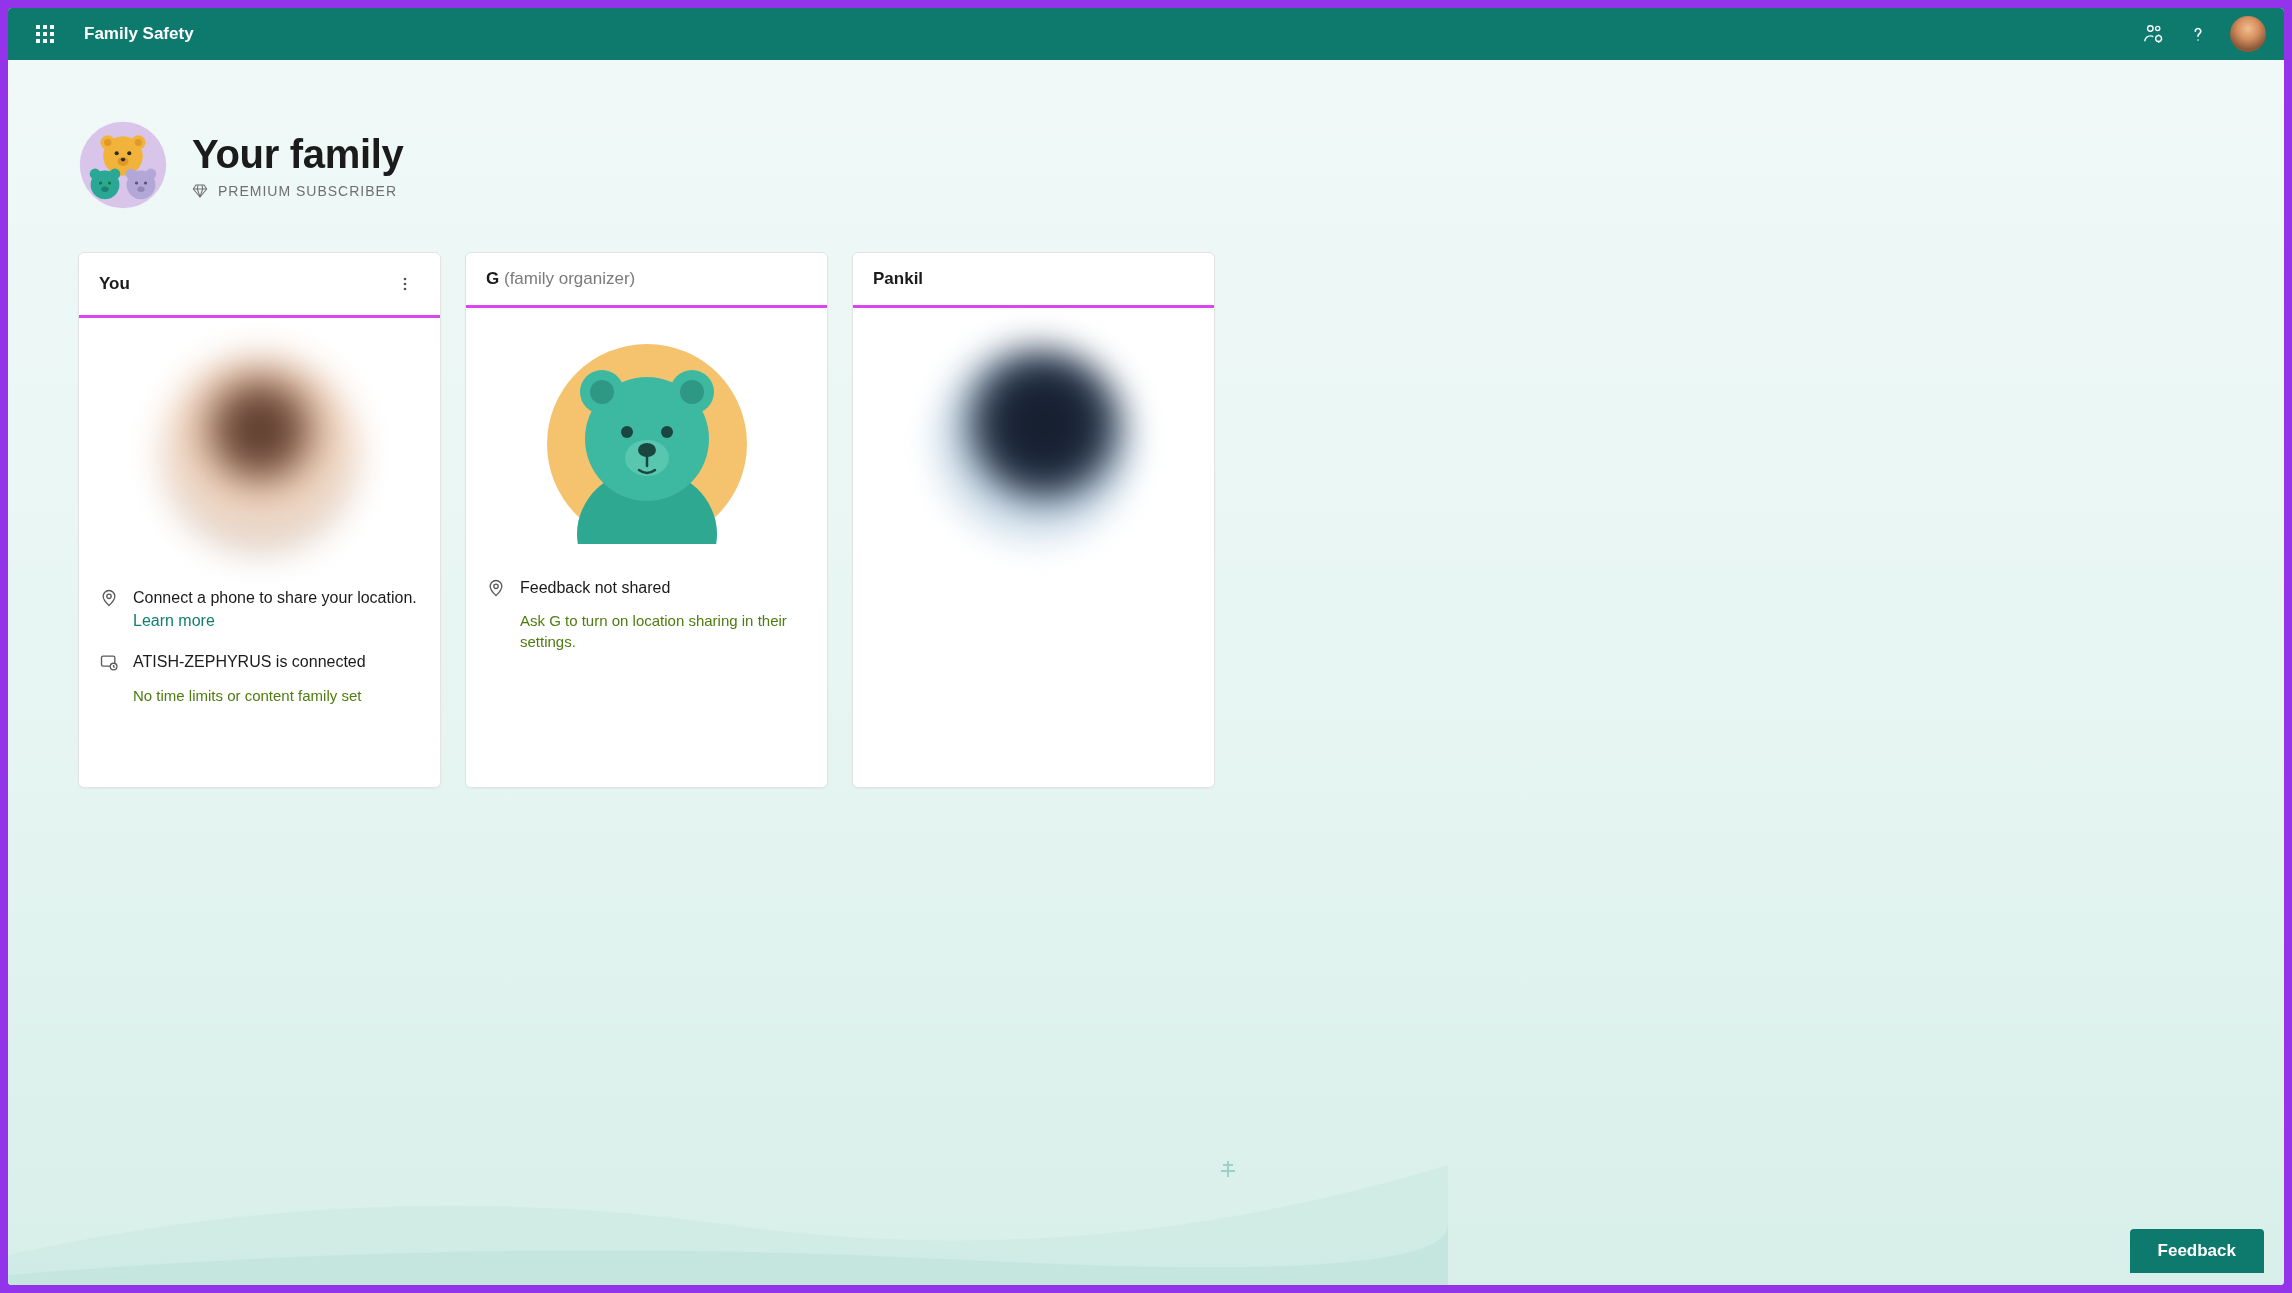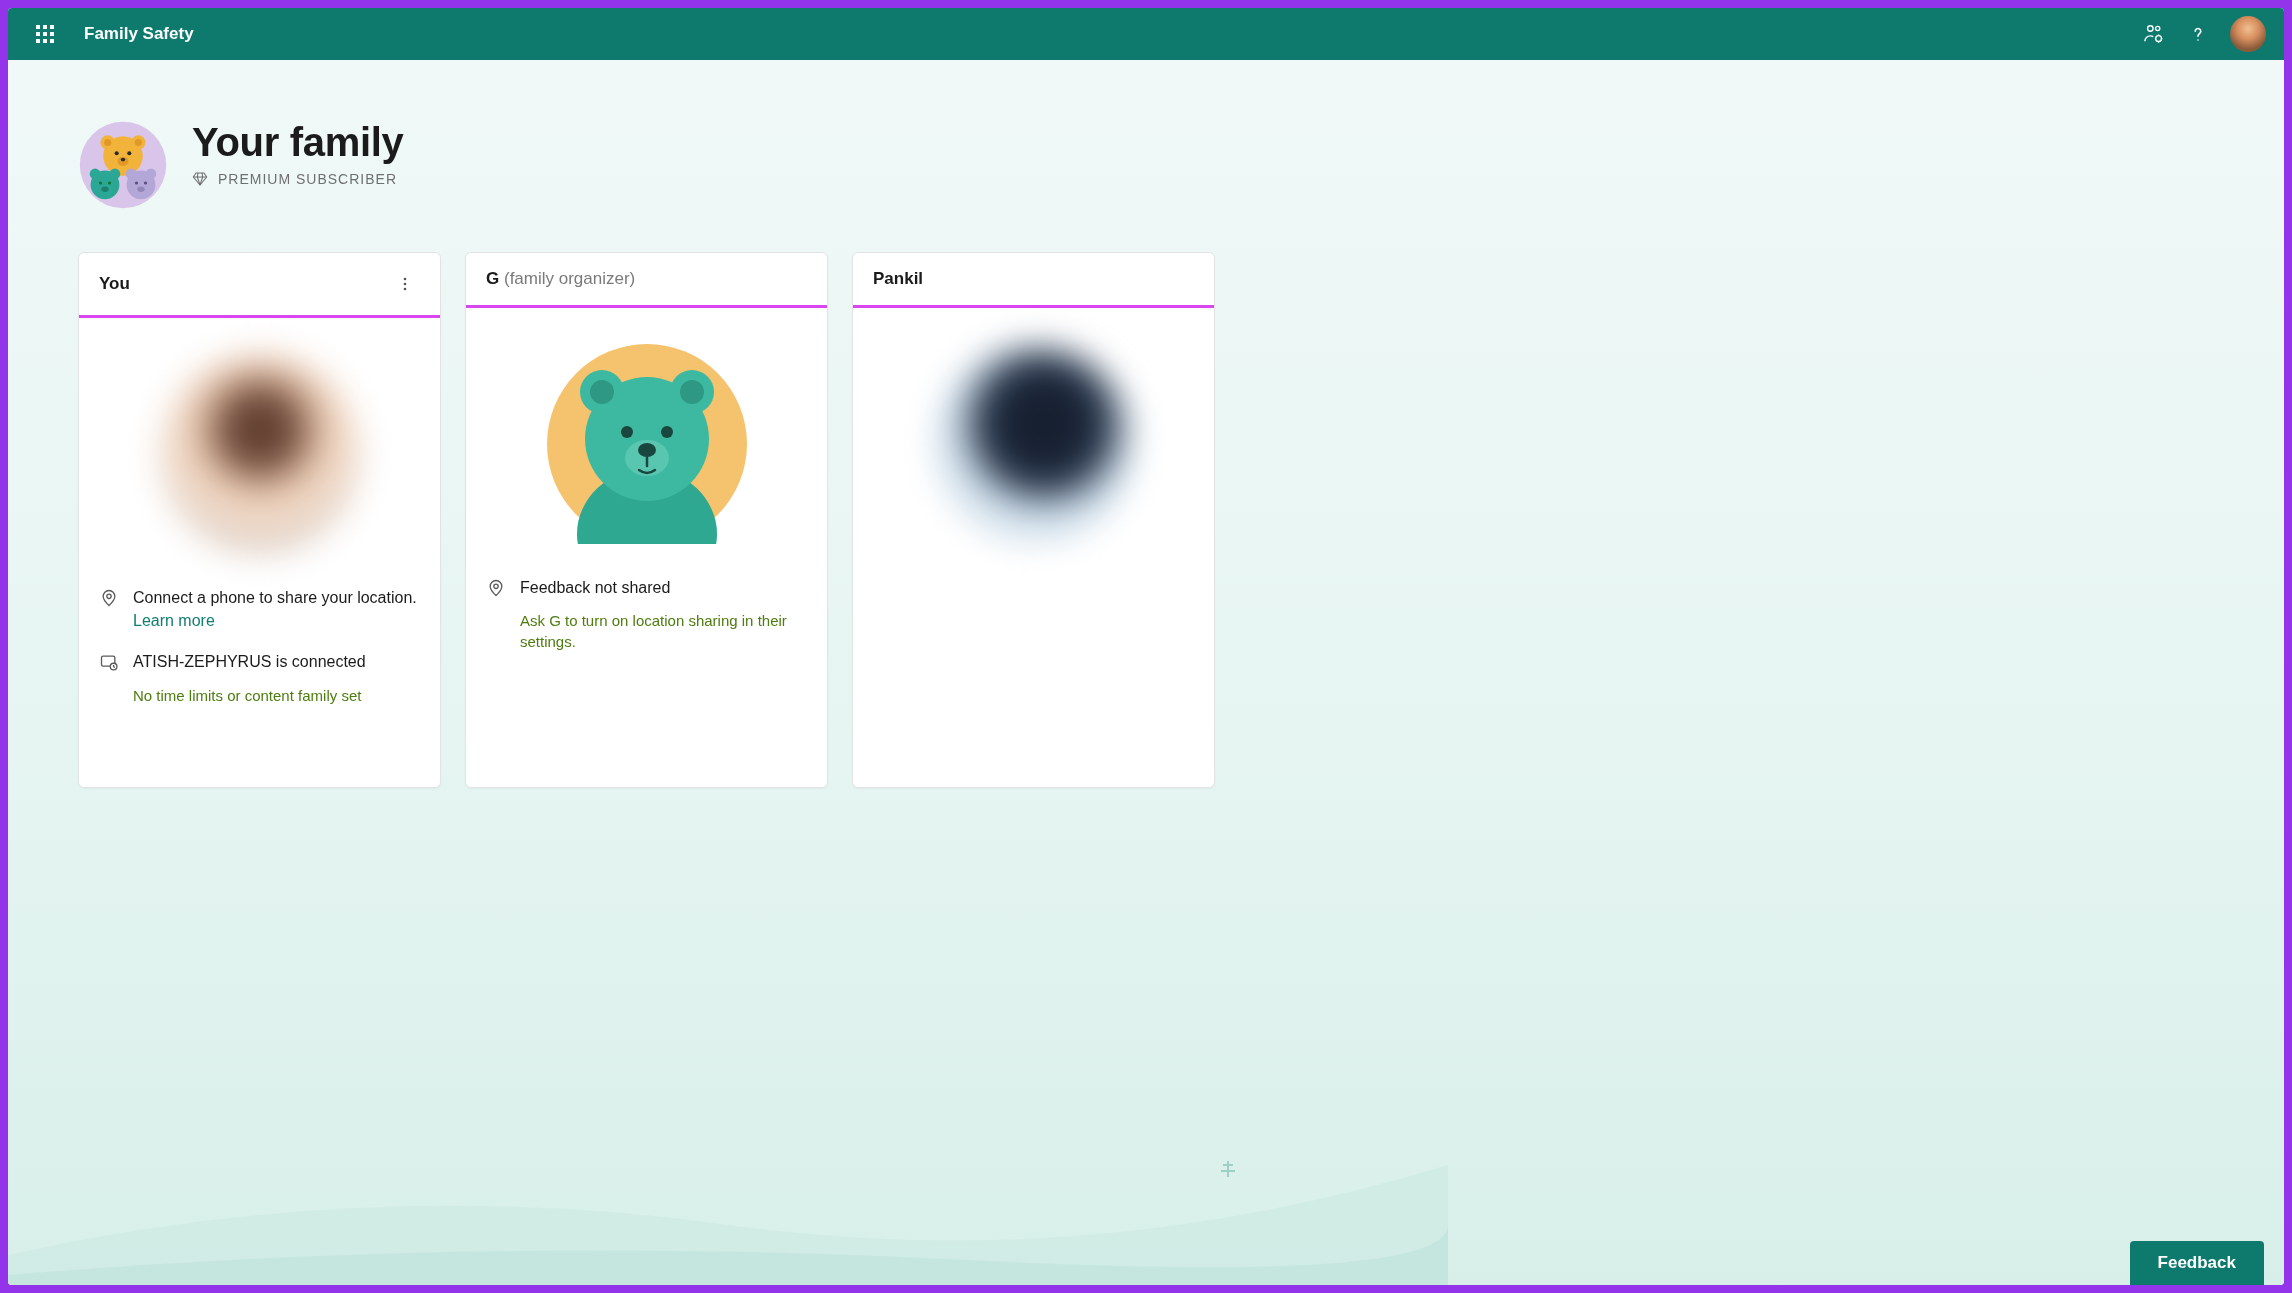--- a/index.html
+++ b/index.html
@@ -75,20 +75,21 @@
     height: 200px;
     pointer-events: none;
   }
   .content {
     position: relative;
     padding: 60px 70px 120px;
     max-width: 1400px;
   }
   .page-head {
     display: flex;
+    align-items: center;
     gap: 24px;
     margin-bottom: 42px;
   }
   .family-badge {
     width: 90px; height: 90px;
   }
   .page-title-wrap { display:flex; flex-direction:column; gap:6px;}
   .page-title {
     font-size: 40px;
     font-weight: 600;
@@ -158,21 +159,21 @@
     align-items: flex-start;
   }
   .detail-row .ico { width:20px; flex-shrink:0; color:#5a5a5a; margin-top:2px;}
   .detail-row .ico svg { width:20px;height:20px; }
   .detail-text { font-size: 16px; color:#1b1b1b; line-height:1.45; }
   .detail-sub { font-size: 15px; color:#4d7c0f; margin-top:11px; line-height:1.4;}
   .link { color: #0f7e70; cursor: pointer; }
   .feedback-btn {
     position: absolute;
     right: 20px;
-    bottom: 0;
+    bottom: 12px;
     background: #0e7a6e;
     color: #fff;
     border: none;
     padding: 12px 28px;
     font-size: 17px;
     font-weight: 600;
     border-radius: 4px 4px 0 0;
     cursor: pointer;
   }
   .main-scroll::-webkit-scrollbar { width:16px; }

